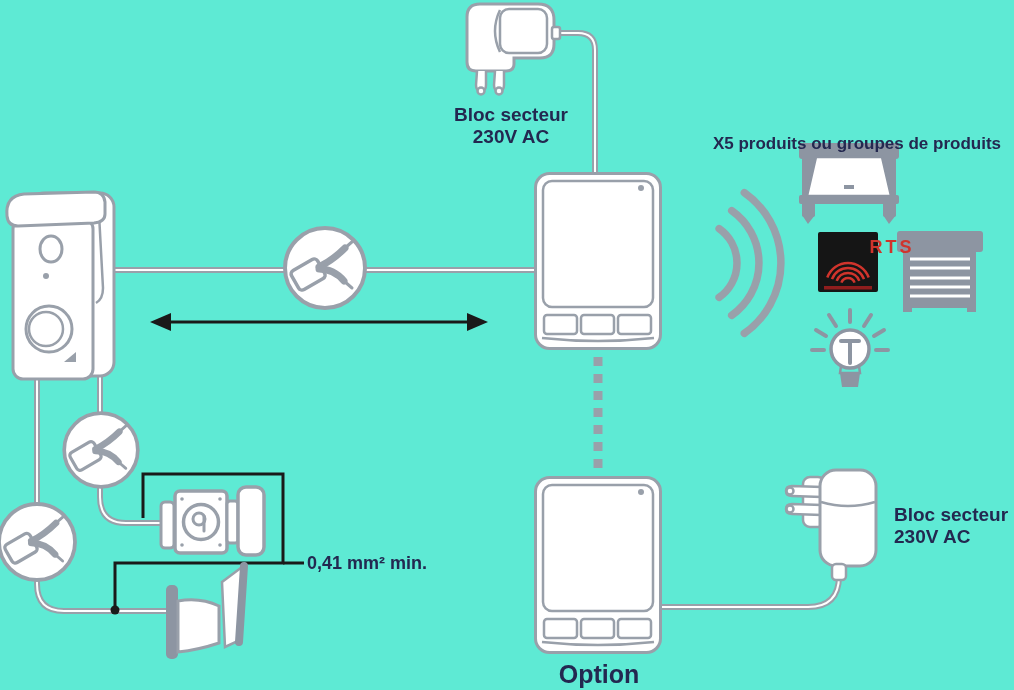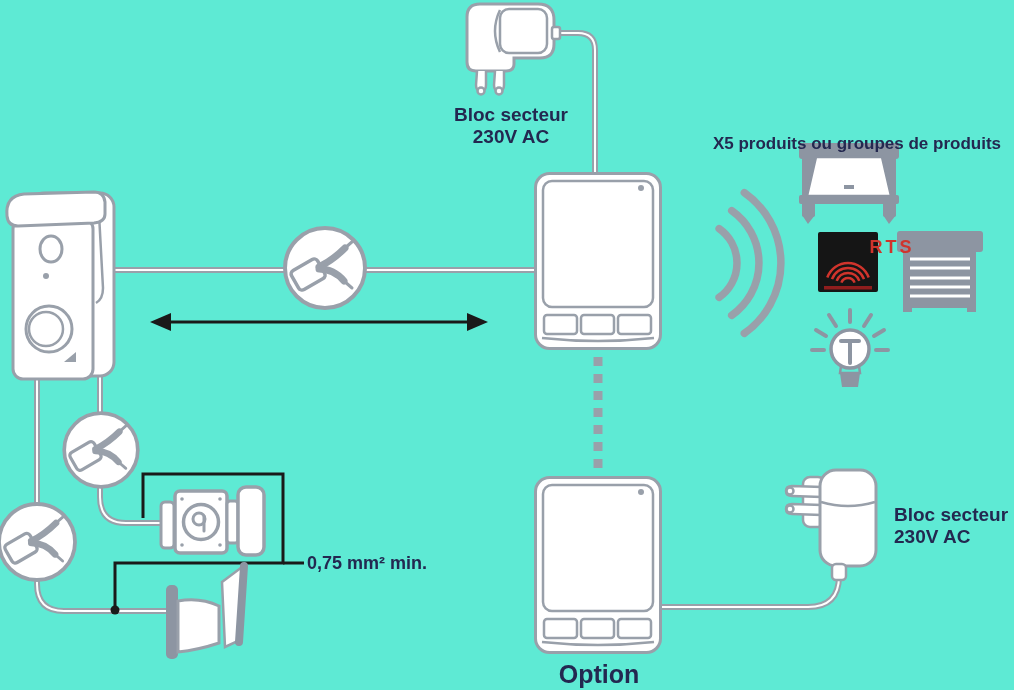--- a/index.html
+++ b/index.html
@@ -228,21 +228,21 @@
 </svg>
 
 <div class="label lbl-center adapter-top-label">
   <span>Bloc secteur</span>
   <span class="l2">230V AC</span>
 </div>
 
 <div class="label lbl-center products-title">X5 produits ou groupes de produits</div>
 
 
-<div class="label wire-gauge-label">0,75 mm² min.</div>
+<div class="label wire-gauge-label">0,41 mm² min.</div>
 
 <div class="label lbl-center option-label">Option</div>
 
 <div class="label adapter-bottom-label">
   <span>Bloc secteur</span>
   <span class="l2">230V AC</span>
 </div>
 
 <div class="label rts-text">RTS</div>
 

